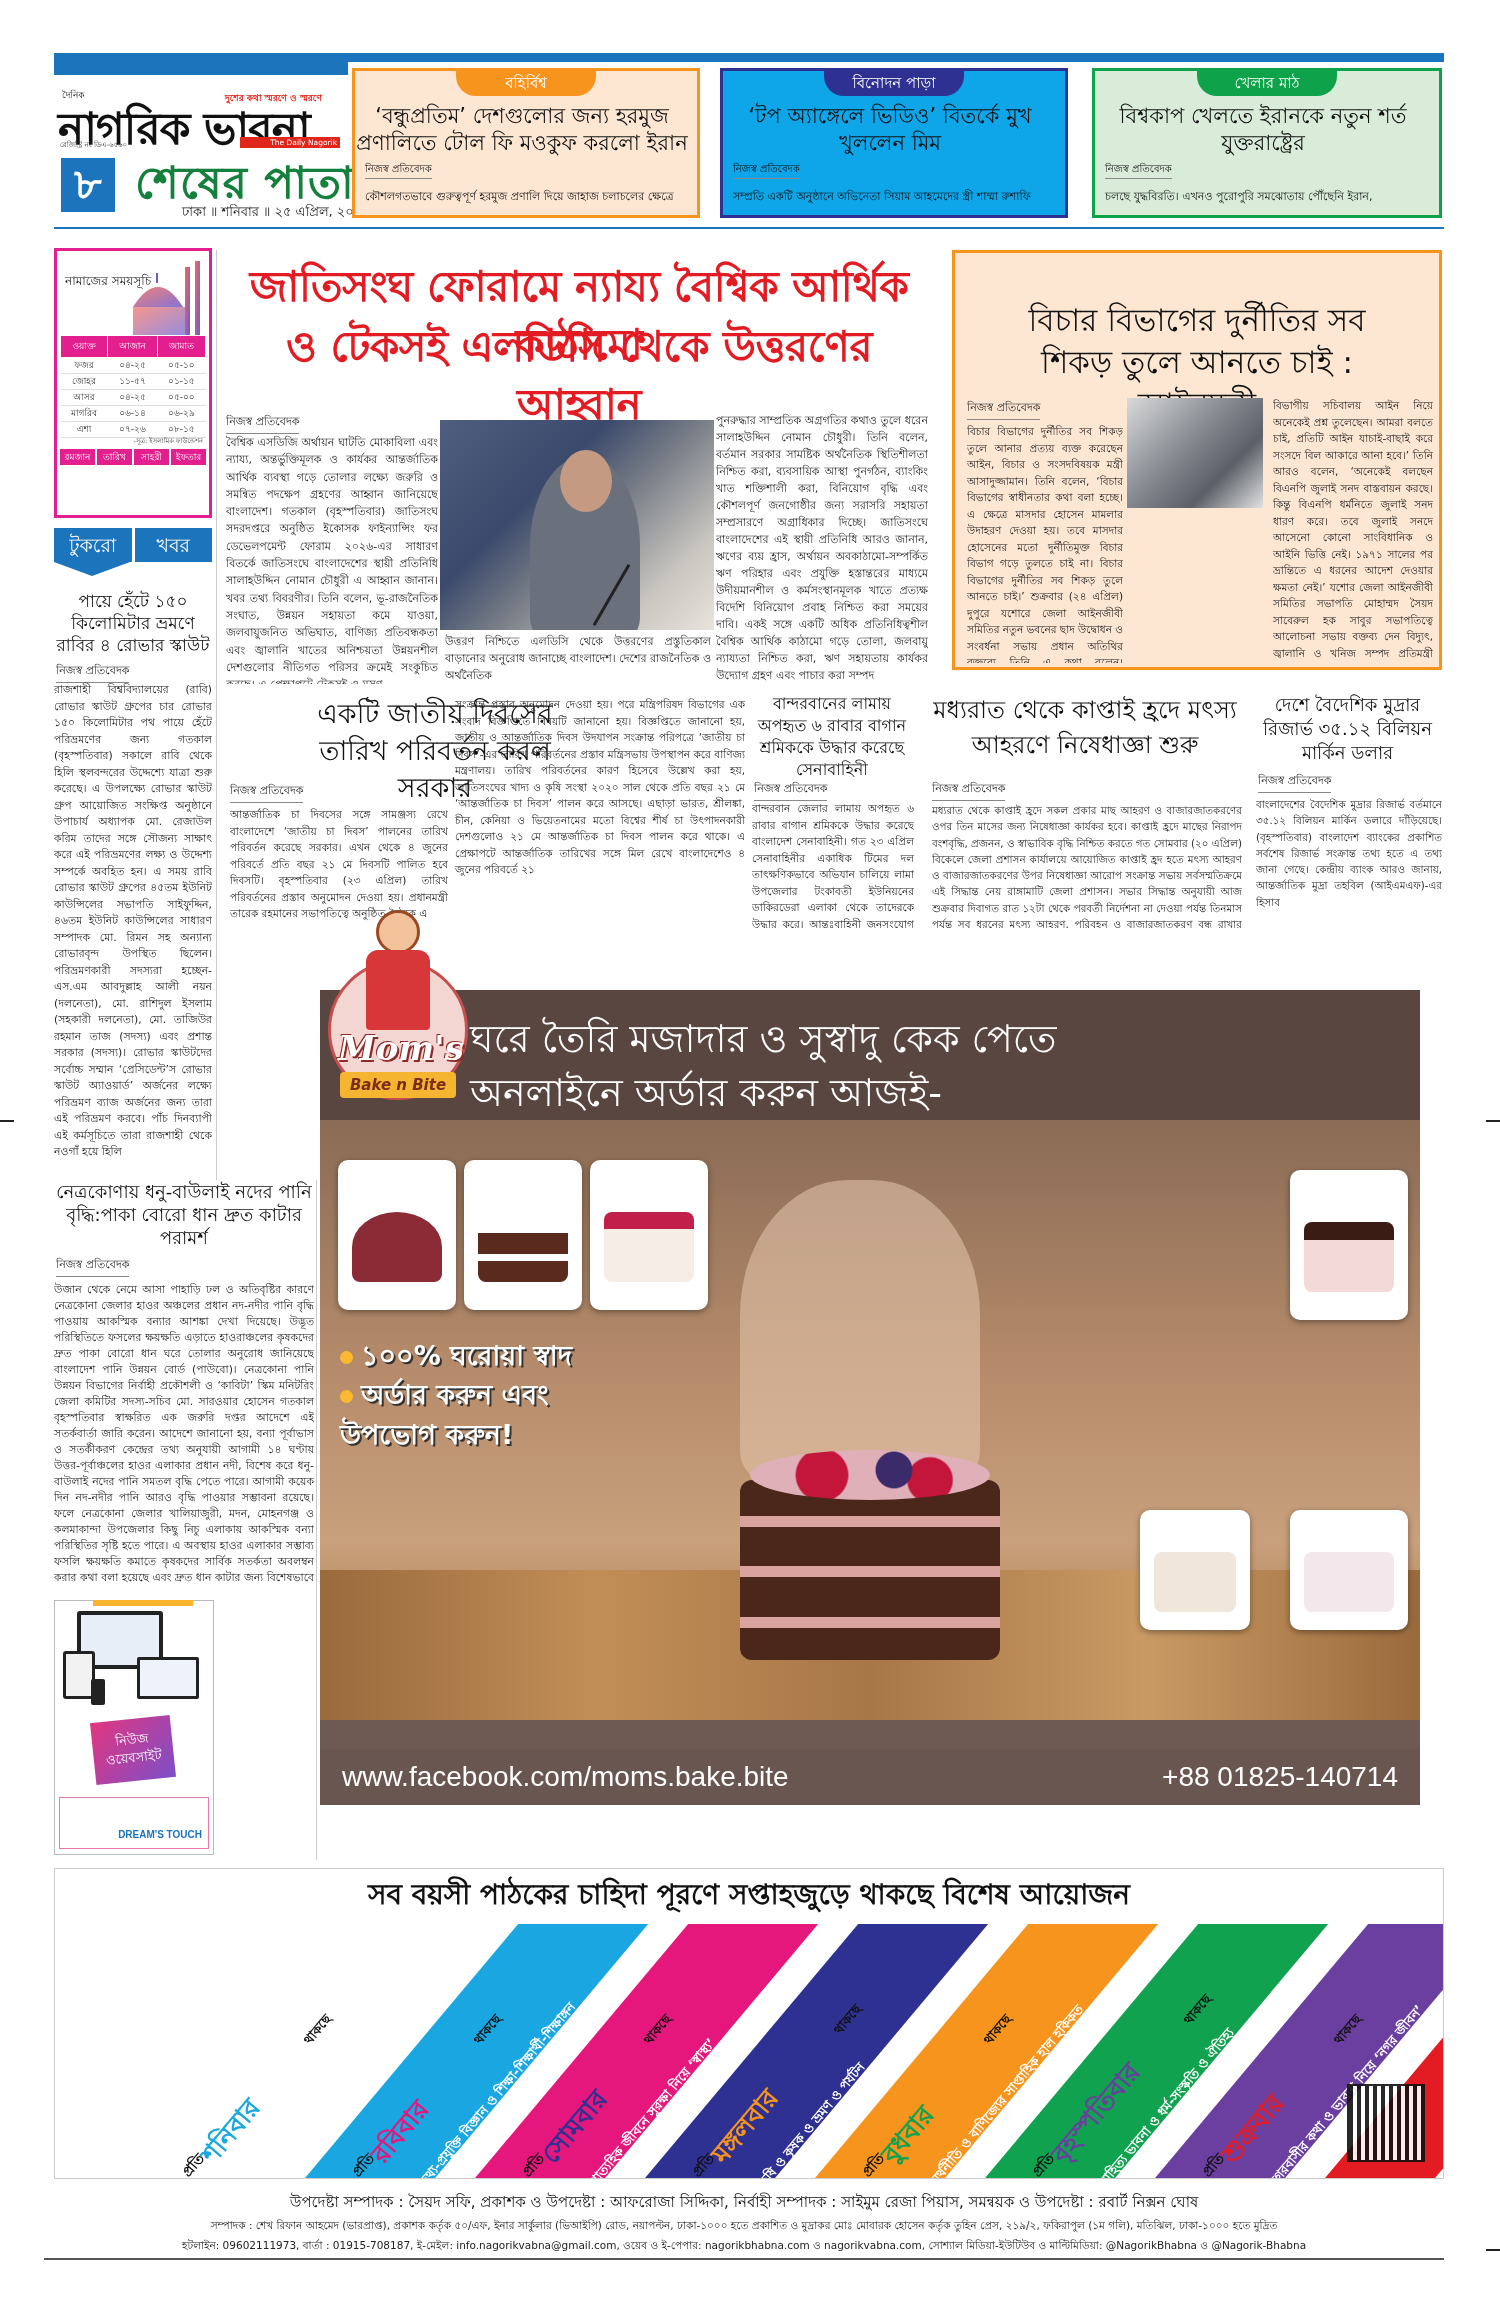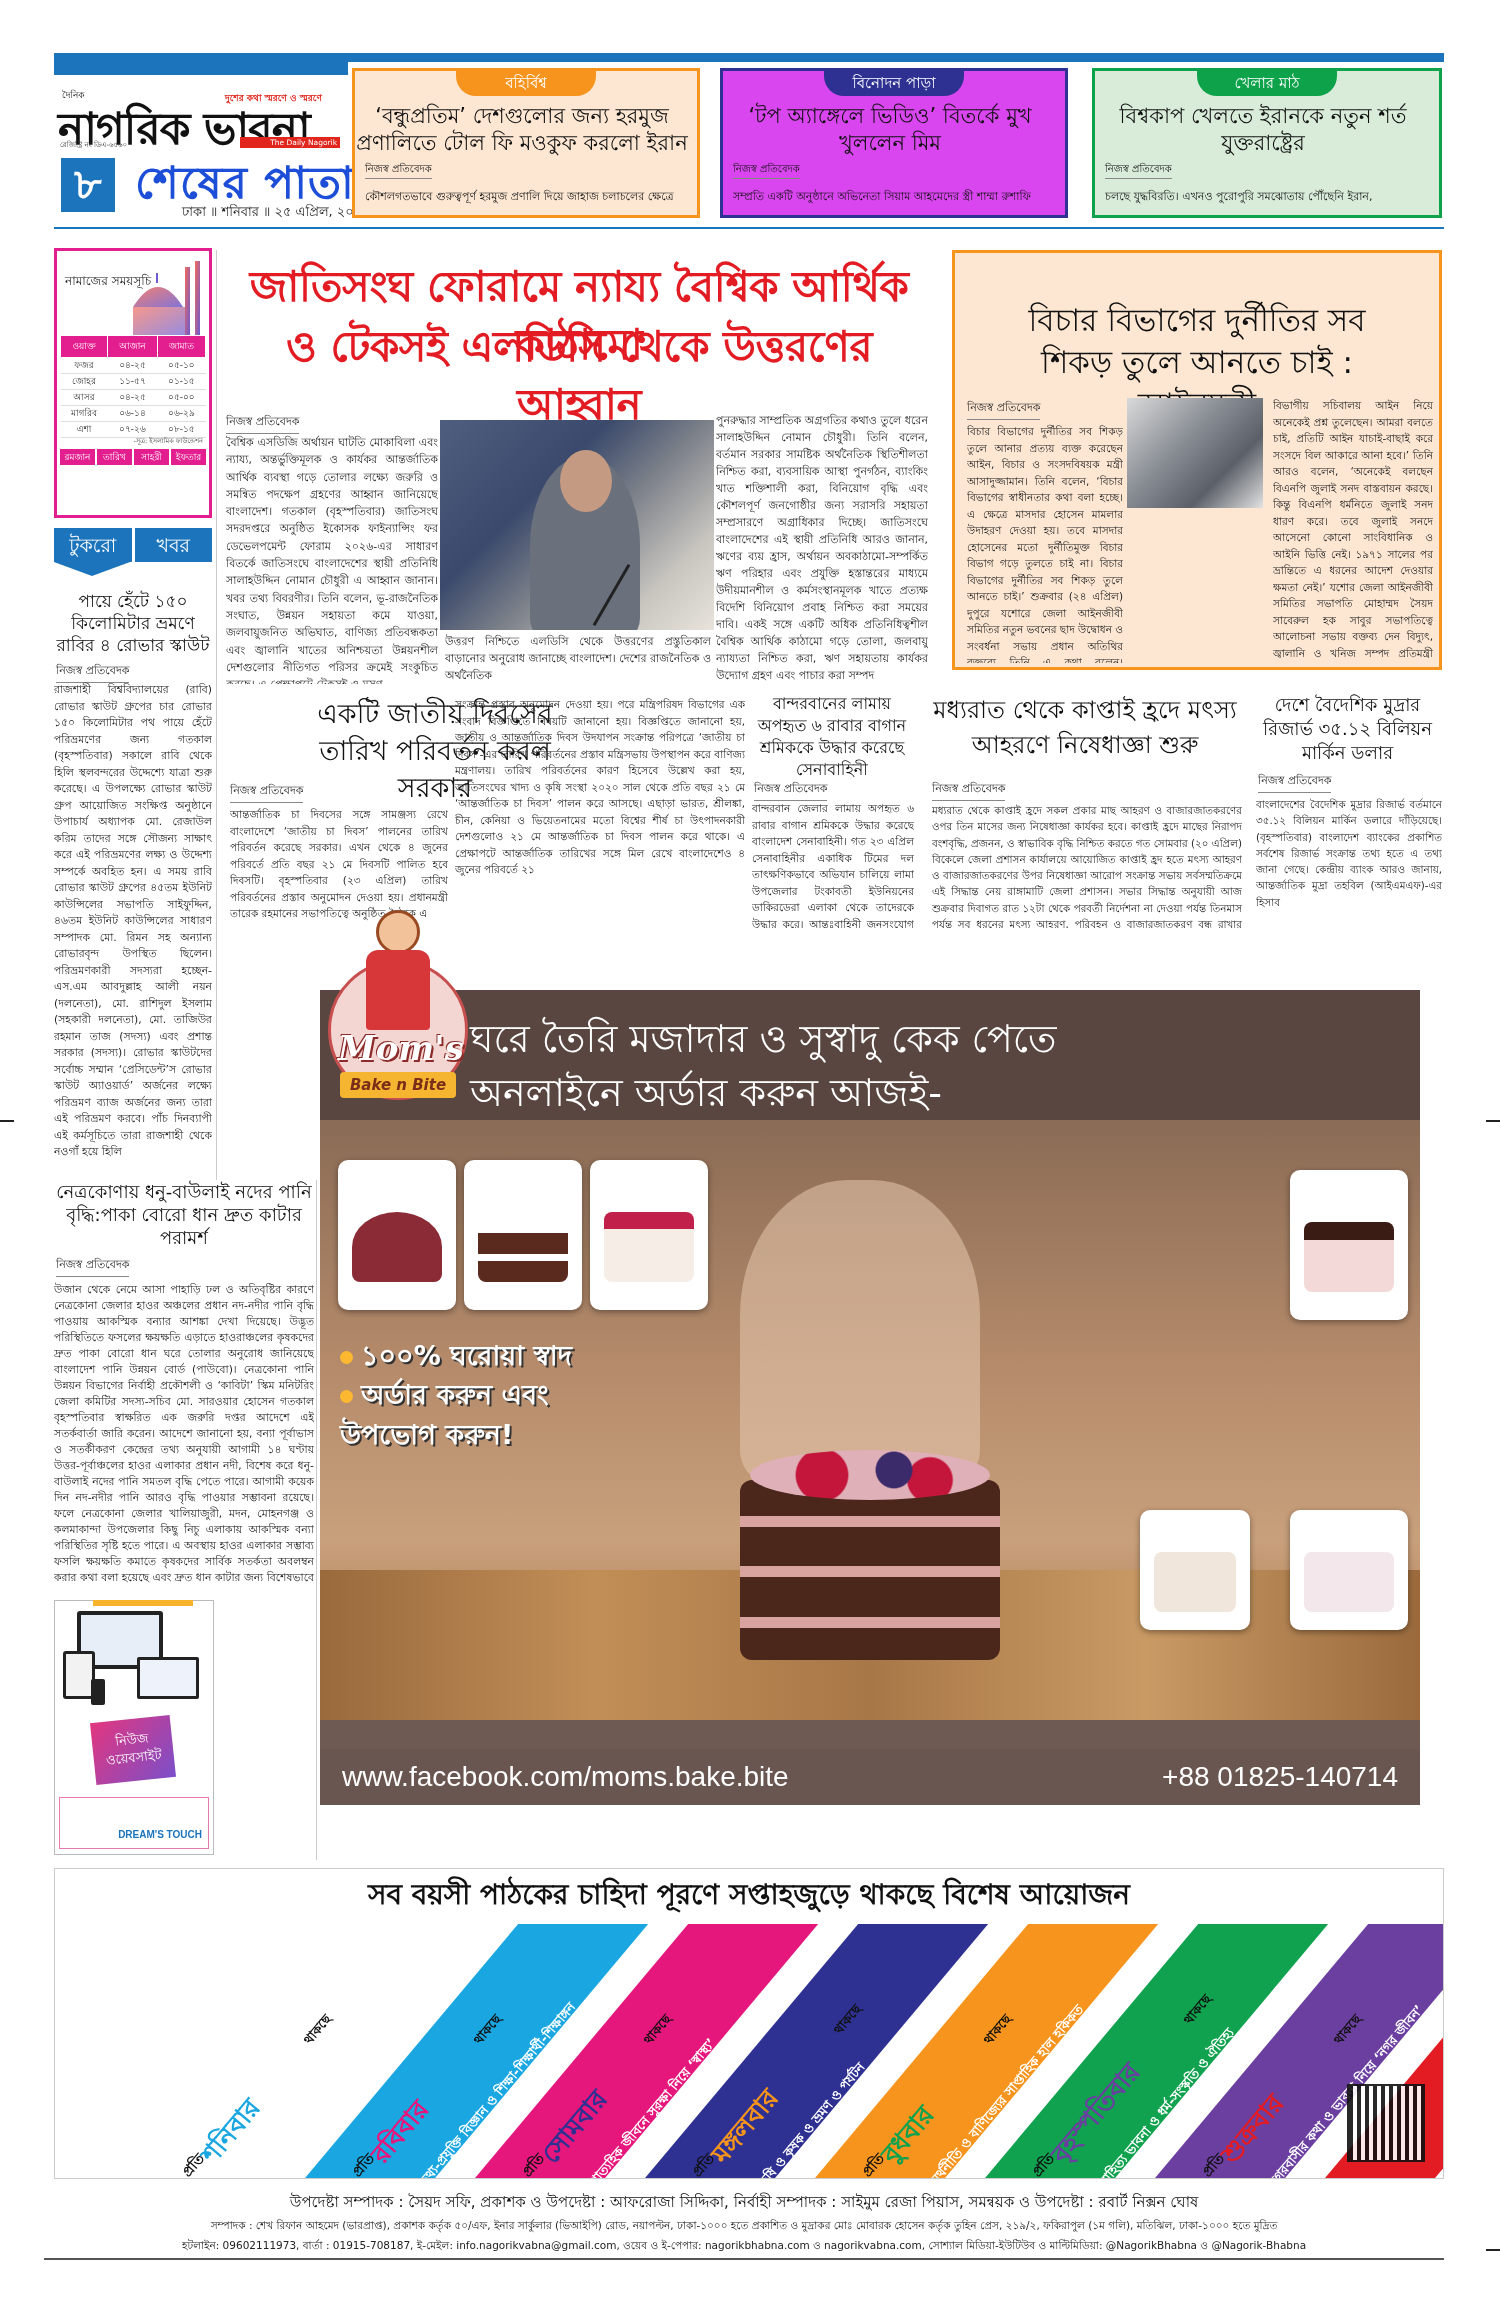--- a/index.html
+++ b/index.html
@@ -10,21 +10,21 @@
   .byline { font-size: 11px; color: #222; border-bottom: 1px solid #888; display: inline-block; padding-bottom: 1px; }
   .hl { text-align: center; font-weight: normal; line-height: 1.18; color: #111; }
   .topbar2 { left: 54px; top: 53px; width: 294px; height: 22px; background: #1b74bc; }
   .masthead-rule { left: 54px; top: 227px; width: 1390px; height: 2px; background: #1b74bc; }
   .logo-main { left: 58px; top: 96px; font-size: 44px; font-weight: bold; letter-spacing: -1px; color: #111; }
   .logo-small { left: 62px; top: 88px; font-size: 9px; }
   .logo-tag { left: 225px; top: 91px; font-size: 9px; color: #e0261d; font-weight: bold; }
   .logo-eng { left: 240px; top: 137px; width: 100px; height: 11px; background: #e0261d; color: #fff; font-size: 7.5px; text-align: right; padding-right: 3px; line-height: 11px; }
   .logo-reg { left: 60px; top: 139px; font-size: 7px; color: #333; }
   .page-no { left: 61px; top: 158px; width: 54px; height: 54px; background: #1b74bc; color: #fff; font-size: 42px; text-align: center; line-height: 54px; font-weight: bold; }
-  .page-title { left: 135px; top: 150px; font-size: 44px; color: #1d4ed8; font-weight: bold; letter-spacing: 1px; }
+  .page-title { left: 135px; top: 150px; font-size: 44px; color: #15803d; font-weight: bold; letter-spacing: 1px; }
   .page-date { left: 182px; top: 202px; font-size: 13px; color: #222; }
   .teaser { top: 68px; height: 150px; border: 3px solid; padding: 0 10px; }
   .teaser .pill { position: absolute; top: -1px; left: 50%; transform: translateX(-50%); width: 140px; height: 26px; border-radius: 0 0 20px 20px; color: #fff; font-size: 15px; text-align: center; line-height: 26px; }
   .teaser .t-hl { position: absolute; top: 32px; left: 0; right: 8px; text-align: center; font-size: 21px; line-height: 27px; }
   .teaser .t-by { position: absolute; left: 10px; top: 90px; font-size: 10px; border-bottom: 1px solid #888; }
   .teaser .t-lead { position: absolute; left: 10px; right: 10px; top: 117px; font-size: 11px; white-space: nowrap; overflow: hidden; }
   
   .prayer { left: 54px; top: 248px; width: 158px; height: 270px; border: 3px solid #e31e8f; background: #fff; }
   .prayer .ptitle { position: absolute; left: 8px; top: 22px; font-size: 12px; line-height: 16px; color: #222; }
   .mosque { position: absolute; right: 6px; top: 6px; width: 80px; height: 80px; }
@@ -90,21 +90,21 @@
 <div class="abs page-title">শেষের পাতা</div>
 <div class="abs page-date">ঢাকা ॥ শনিবার ॥ ২৫ এপ্রিল, ২০২৬ইং</div>
 <div class="abs masthead-rule"></div>
 
 <div class="abs teaser" style="left:352px;width:348px;border-color:#f7941d;background:#fde7d3;">
   <div class="pill" style="background:#f7941d;">বহির্বিশ্ব</div>
   <div class="t-hl">‘বন্ধুপ্রতিম’ দেশগুলোর জন্য হরমুজ প্রণালিতে টোল ফি মওকুফ করলো ইরান</div>
   <div class="t-by">নিজস্ব প্রতিবেদক</div>
   <div class="t-lead">কৌশলগতভাবে গুরুত্বপূর্ণ হরমুজ প্রণালি দিয়ে জাহাজ চলাচলের ক্ষেত্রে</div>
 </div>
-<div class="abs teaser" style="left:720px;width:348px;border-color:#2e3192;background:#d946ef;">
+<div class="abs teaser" style="left:720px;width:348px;border-color:#2e3192;background:#0ea5e9;">
   <div class="pill" style="background:#2e3192;">বিনোদন পাড়া</div>
   <div class="t-hl">‘টপ অ্যাঙ্গেলে ভিডিও’ বিতর্কে মুখ খুললেন মিম</div>
   <div class="t-by">নিজস্ব প্রতিবেদক</div>
   <div class="t-lead">সম্প্রতি একটি অনুষ্ঠানে অভিনেতা সিয়াম আহমেদের স্ত্রী শাম্মা রুশাফি</div>
 </div>
 <div class="abs teaser" style="left:1092px;width:350px;border-color:#0ea24b;background:#d8ecd9;">
   <div class="pill" style="background:#0ea24b;">খেলার মাঠ</div>
   <div class="t-hl">বিশ্বকাপ খেলতে ইরানকে নতুন শর্ত যুক্তরাষ্ট্রের</div>
   <div class="t-by">নিজস্ব প্রতিবেদক</div>
   <div class="t-lead">চলছে যুদ্ধবিরতি। এখনও পুরোপুরি সমঝোতায় পৌঁছেনি ইরান,</div>

